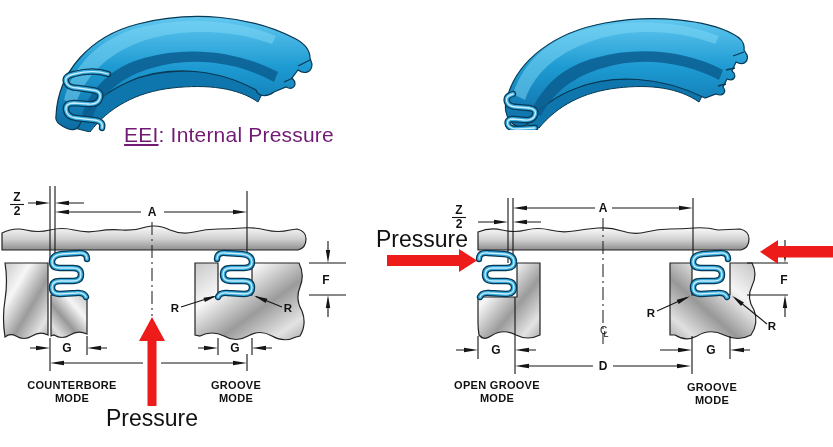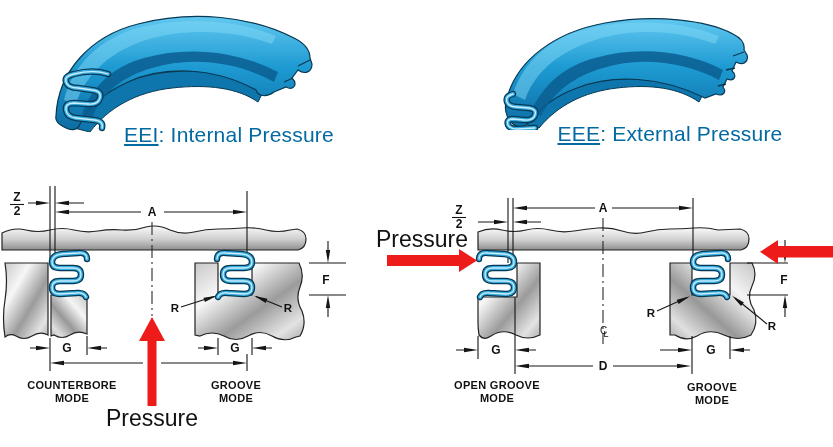--- a/index.html
+++ b/index.html
@@ -1,19 +1,19 @@
 <!DOCTYPE html>
 <html><head>
 <meta charset="utf-8">
 <style>
   html,body{margin:0;padding:0;background:#ffffff;}
   #stage{position:relative;width:833px;height:447px;background:#ffffff;overflow:hidden;
          font-family:"Liberation Sans",sans-serif;}
   .abs{position:absolute;}
-  .caption{font-size:21px;color:#0369a1;white-space:nowrap;letter-spacing:.2px;}
+  .caption{font-size:21px;color:#701a75;white-space:nowrap;letter-spacing:.2px;}
   .caption .code{text-decoration:underline;}
   svg text{font-family:"Liberation Sans",sans-serif;fill:#111;}
   text.dim{font-size:12px;font-weight:bold;}
   text.dimsm{font-size:11.5px;font-weight:bold;}
   text.mode{font-size:11px;font-weight:bold;letter-spacing:.3px;}
   text.press{font-size:23px;font-weight:400;}
   .dl{stroke:#151515;stroke-width:1.1;fill:none;}
   .cl{stroke:#2a2a2a;stroke-width:1.1;fill:none;stroke-dasharray:13 4 2 4;}
   .ah{fill:#151515;stroke:none;}
   .blk{stroke:#222;stroke-width:1.2;}
@@ -55,23 +55,20 @@
     <g>
       <path class="sealO" d="M58,86 Q50,88 52,94 Q54,99 62,99 L74,100 Q82,101 80,107 Q78,113 69,112 L58,111 Q51,111 53,117 Q55,121 63,121 L80,120"></path>
       <path class="sealM" d="M58,86 Q50,88 52,94 Q54,99 62,99 L74,100 Q82,101 80,107 Q78,113 69,112 L58,111 Q51,111 53,117 Q55,121 63,121 L80,120"></path>
       <path class="sealH" d="M58,86 Q50,88 52,94 Q54,99 62,99 L74,100 Q82,101 80,107 Q78,113 69,112 L58,111 Q51,111 53,117 Q55,121 63,121 L80,120"></path>
     </g>
   </svg>
 
   <div class="abs caption" style="left:113px;top:123px;width:232px;text-align:center">
     <span class="code">EEI</span><span>: Internal Pressure</span>
   </div>
-  <div class="abs caption" style="left:553px;top:122px;width:234px;text-align:center">
-    <span class="code">EEE</span><span>: External Pressure</span>
-  </div>
 
   <svg class="abs" style="left:0;top:178px" width="348" height="269" viewBox="0 0 348 269">
     <defs>
       <linearGradient id="gPlate" x1="0" y1="0" x2="0" y2="1">
         <stop offset="0" stop-color="#fafafa"></stop>
           <stop offset="0.55" stop-color="#cfcfcf"></stop>
           <stop offset="1" stop-color="#8e8e8e"></stop>
       </linearGradient>
       <linearGradient id="gBlk" x1="0" y1="0" x2="1" y2="1">
         <stop offset="0" stop-color="#c8c8c8"></stop>

